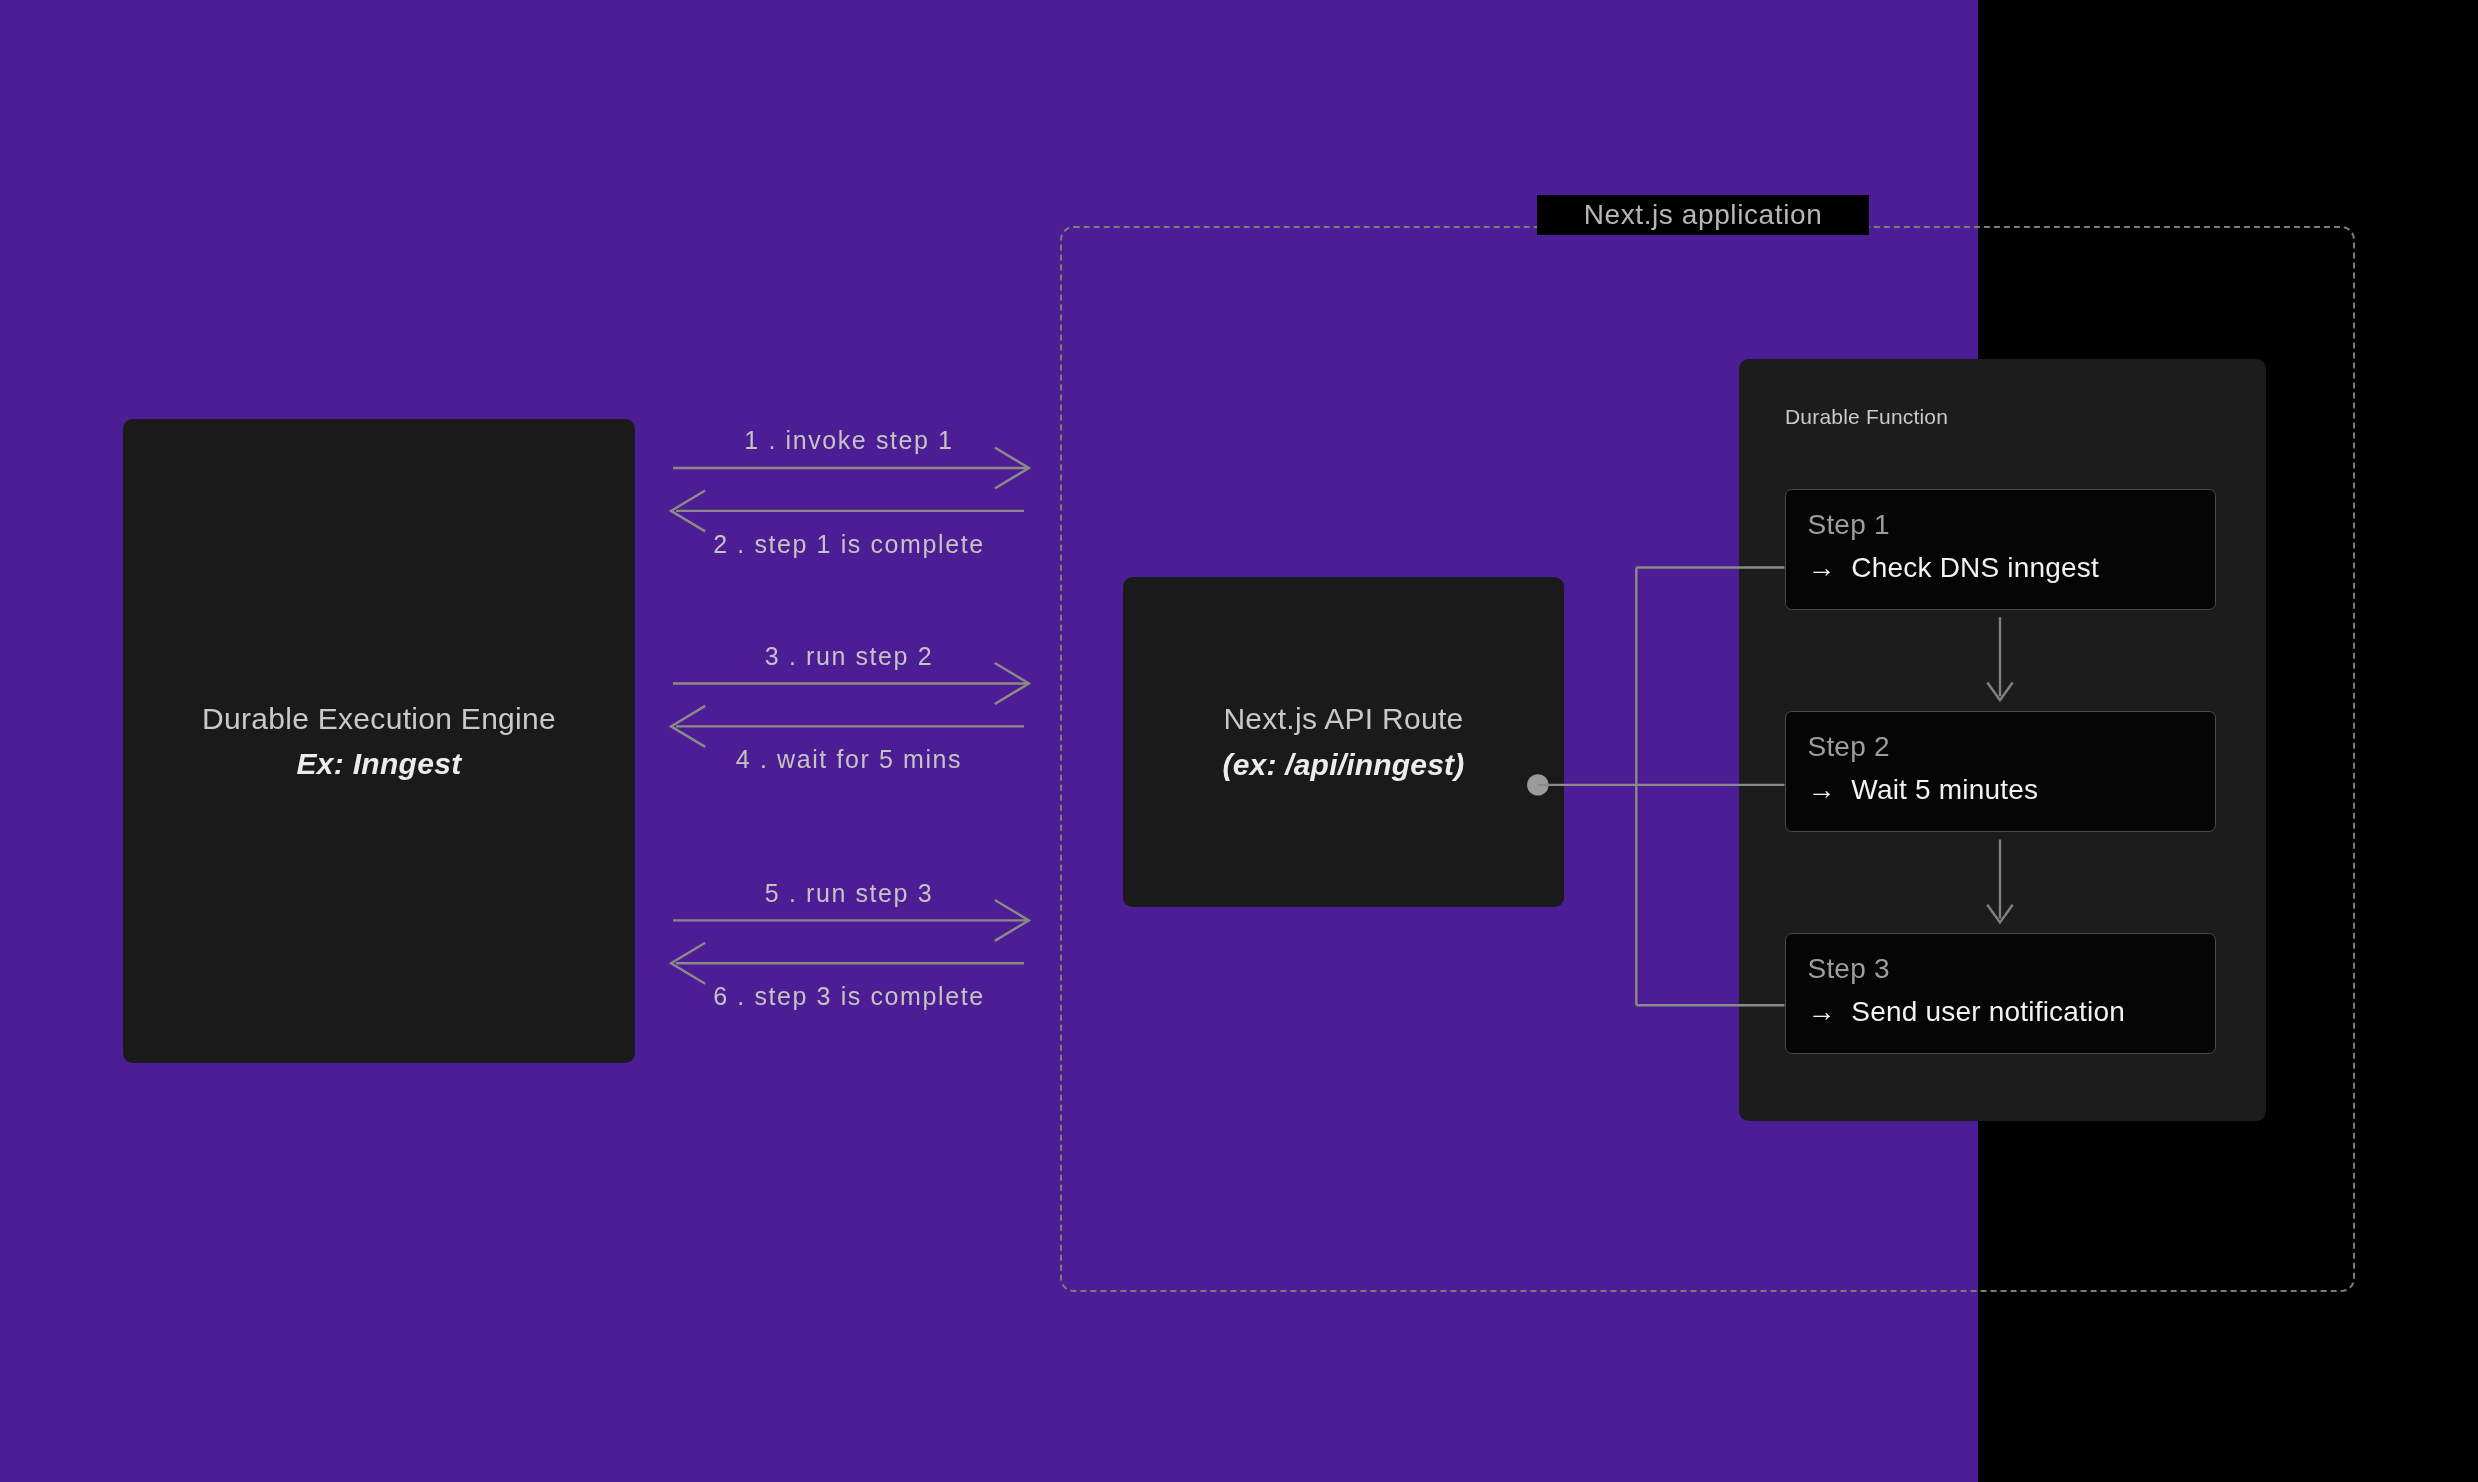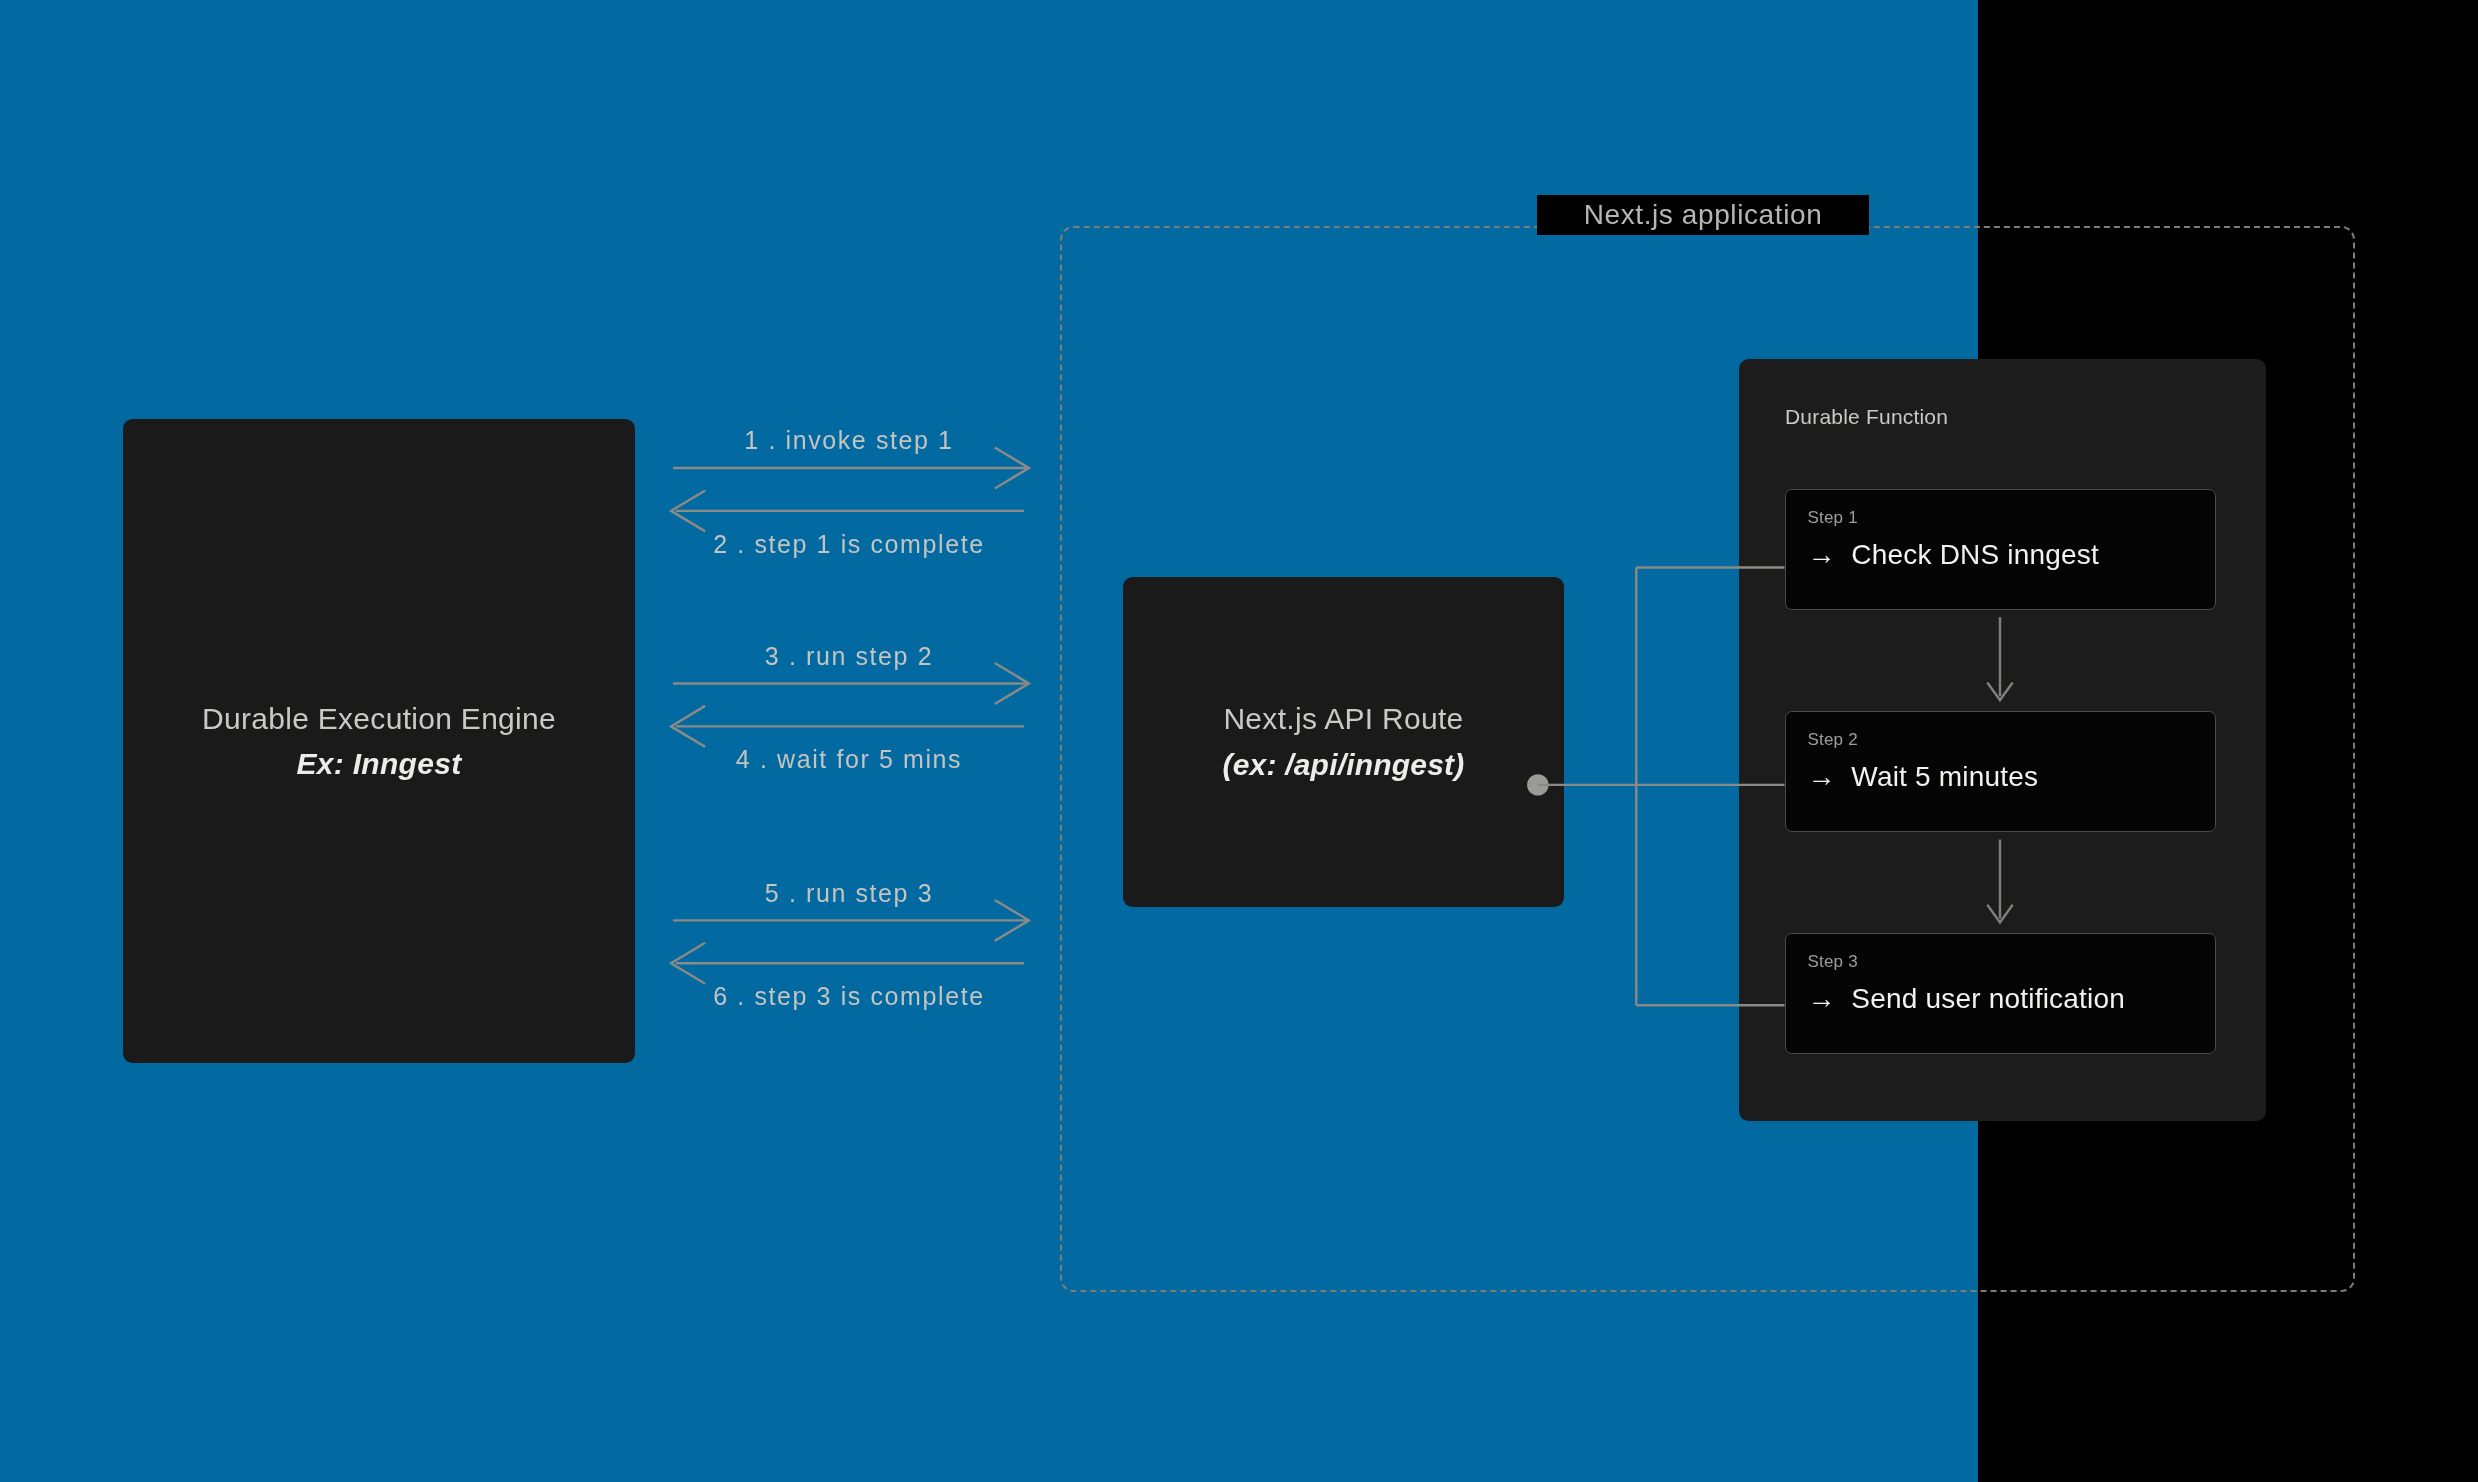--- a/index.html
+++ b/index.html
@@ -12,21 +12,21 @@
     width: 2478px;
     height: 1482px;
     overflow: hidden;
     font-family: "Liberation Sans", "DejaVu Sans", sans-serif;
     -webkit-font-smoothing: antialiased;
   }
   #canvas {
     position: relative;
     width: 1978px;
     height: 1482px;
-    background: #0369a1;
+    background: #4c1d95;
   }
 
   
   .app-container {
     position: absolute;
     left: 1060px;
     top: 226px;
     width: 1295px;
     height: 1066px;
     border: 2px dashed #7d7d78;
@@ -142,21 +142,21 @@
     border: 1px solid #4a4a48;
     border-radius: 6.8px;
     box-sizing: border-box;
     padding: 17.6px 21.5px 0 21.5px;
   }
   .step-card.s1 { top: 489px; }
   .step-card.s2 { top: 711px; }
   .step-card.s3 { top: 933px; }
 
   .step-label {
-    font-size: 17px;
+    font-size: 28px;
     color: #9d9d9a;
     letter-spacing: 0.2px;
     line-height: 1.2;
     white-space: nowrap;
   }
   .step-text {
     margin-top: 9.8px;
     font-size: 28px;
     color: #f2f2f0;
     letter-spacing: 0.2px;

